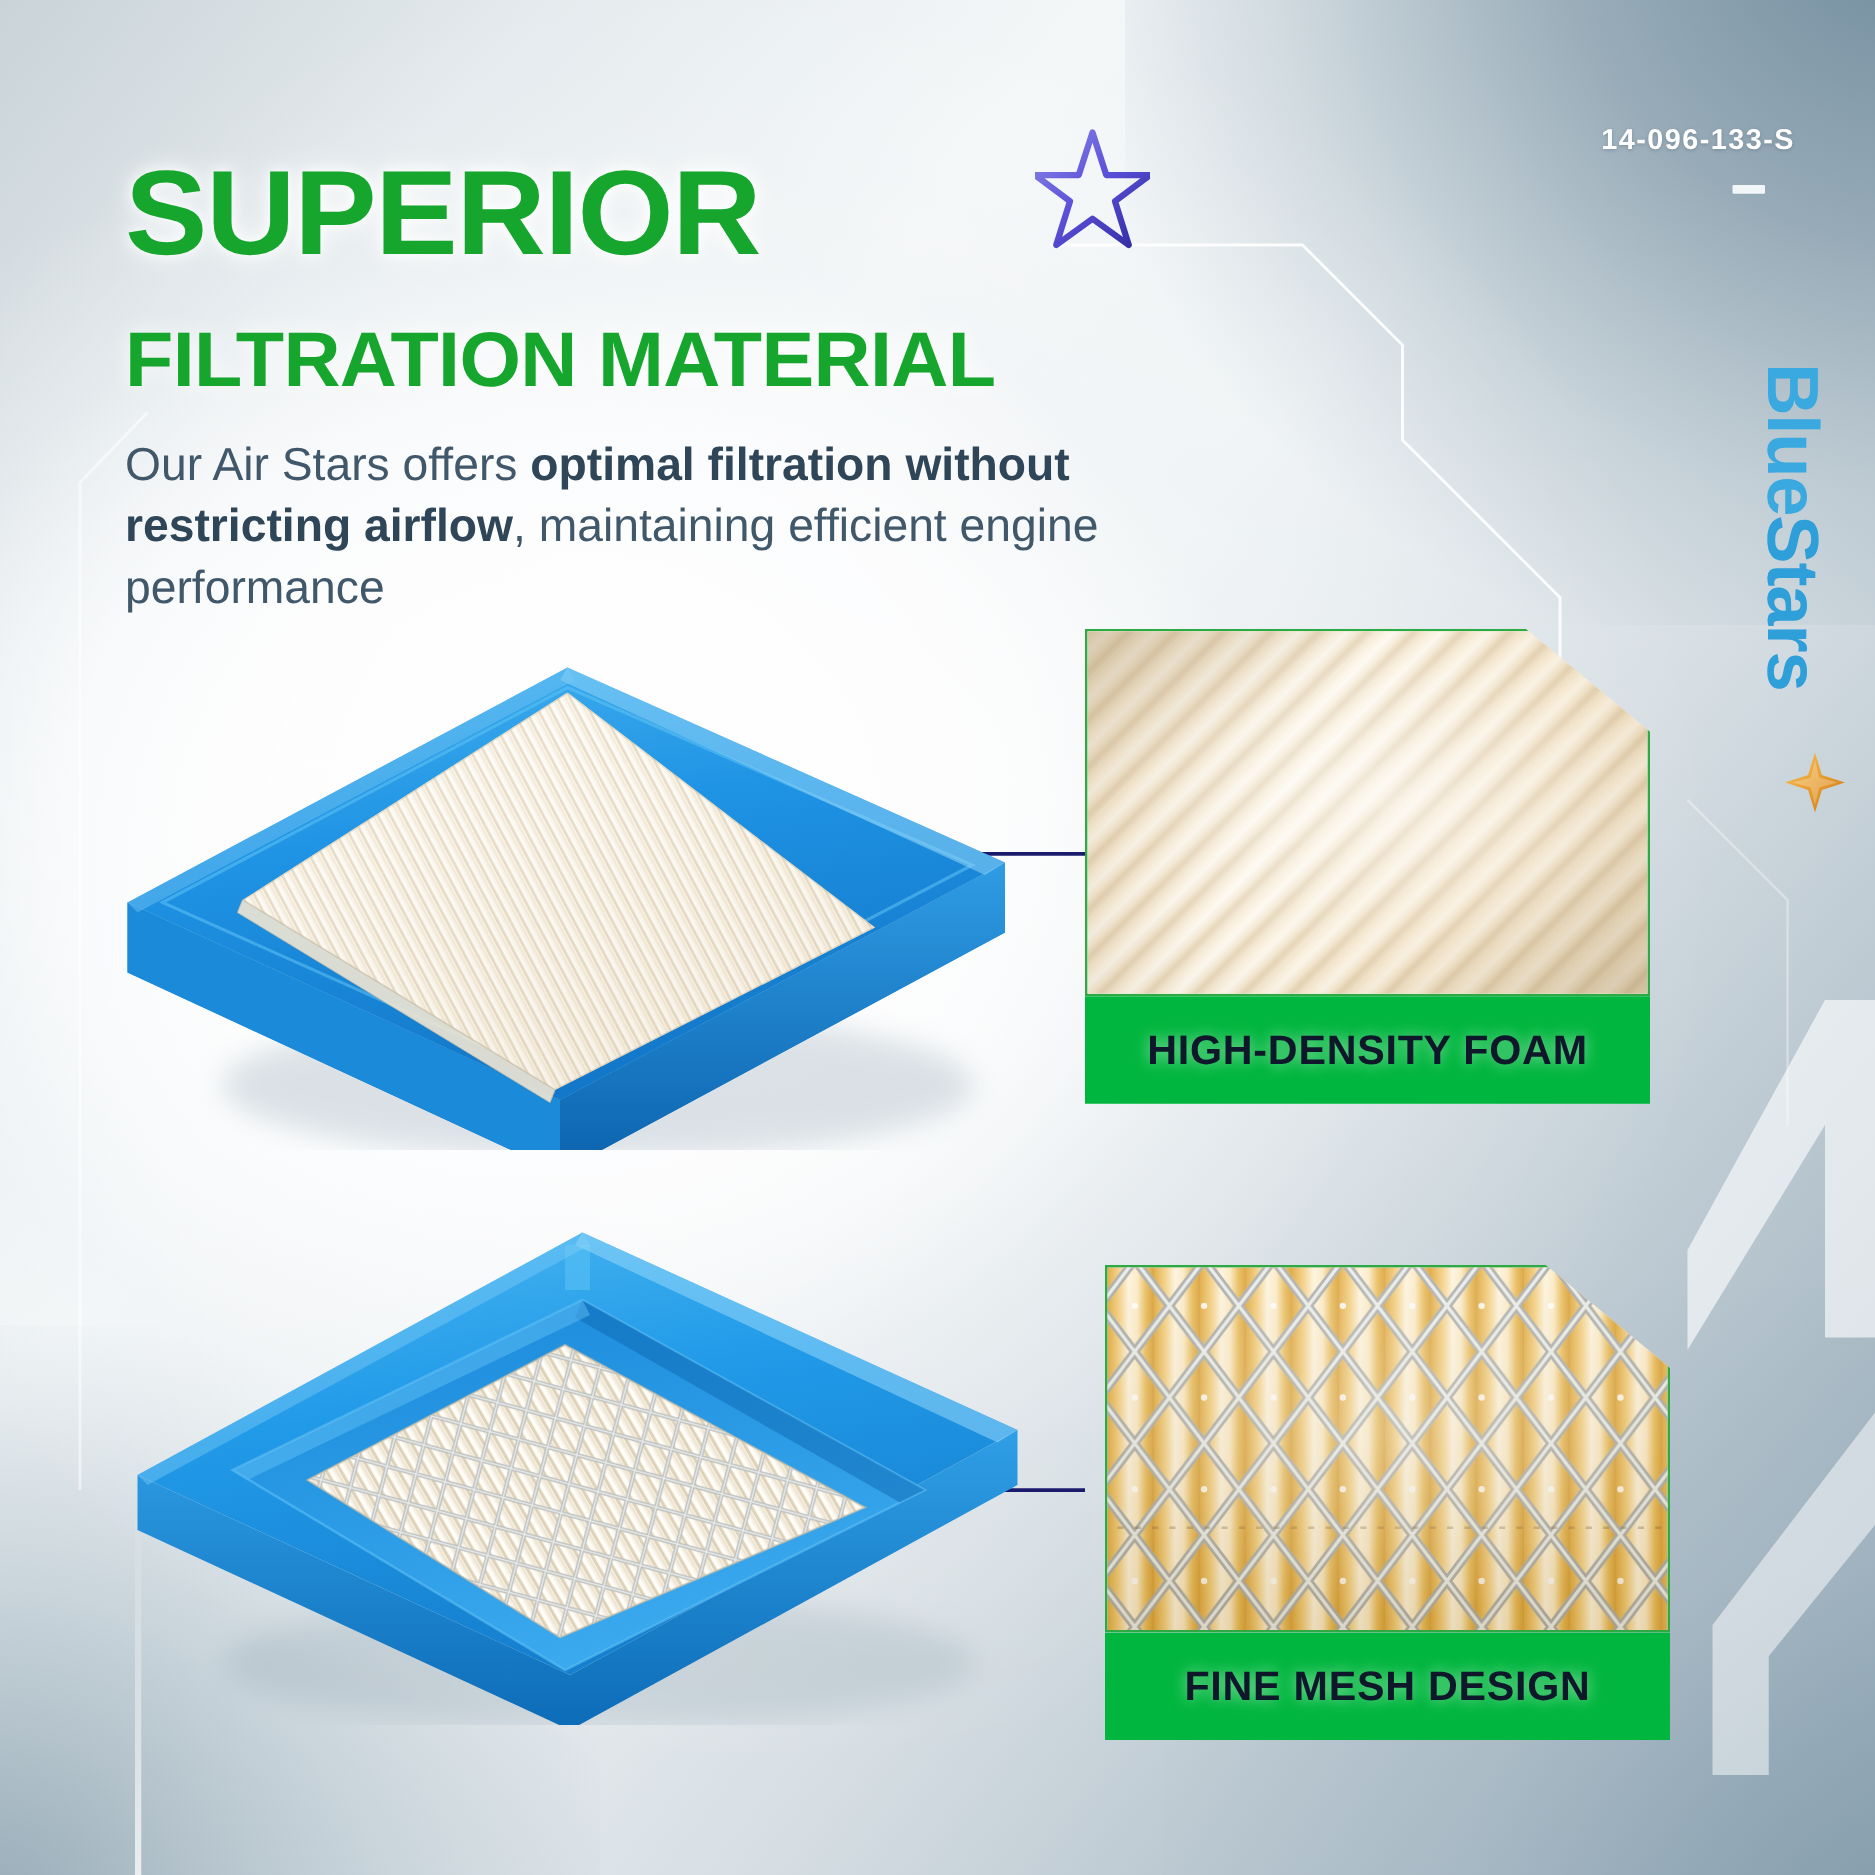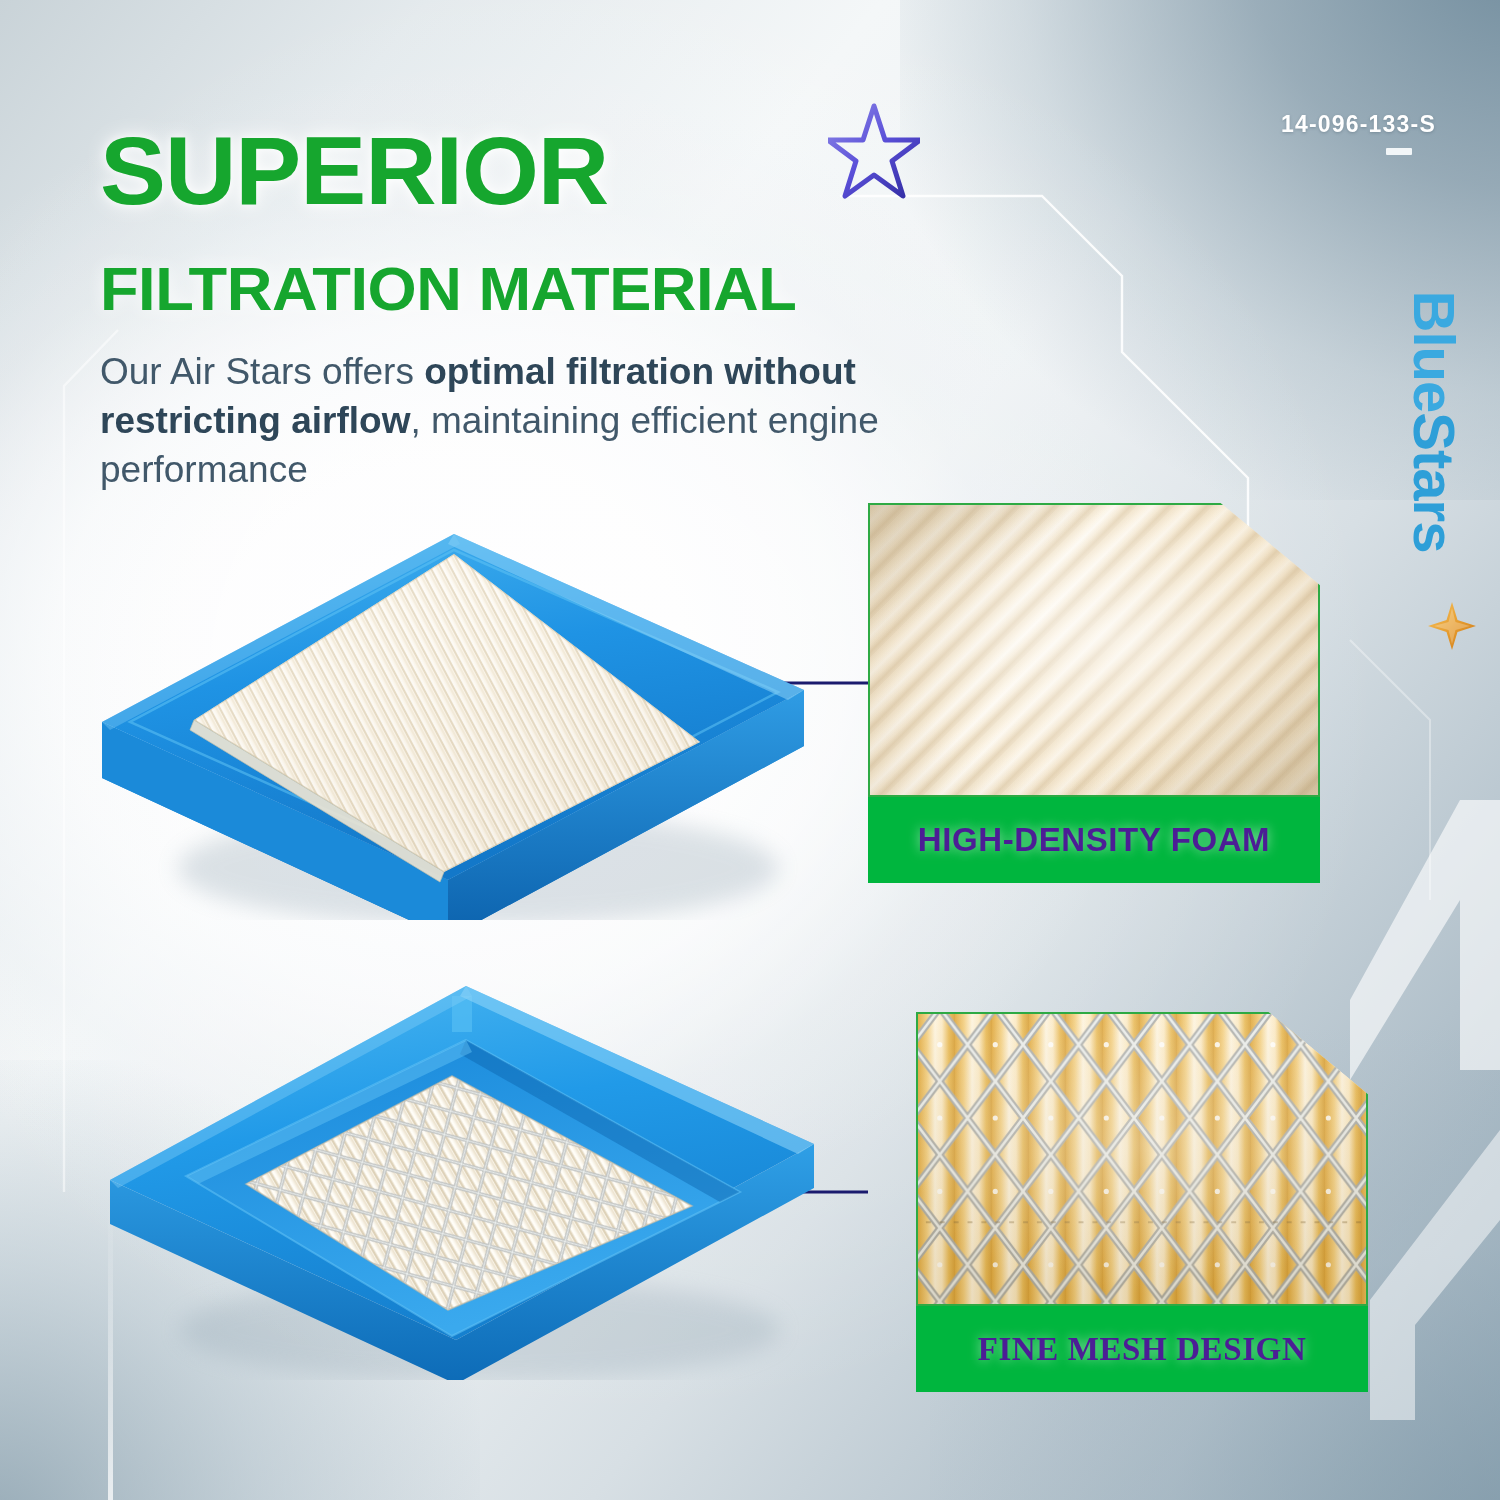--- a/index.html
+++ b/index.html
@@ -76,21 +76,21 @@
   .body-copy {
     position:absolute; left:100px; top:348px; width:820px;
     font-size:37px; line-height:1.32;
     color:#41586a;
     font-weight:normal;
   }
   .body-copy b { color:#2e4658; font-weight:bold; }
 
   
   .sku {
-    position:absolute; right:64px; top:111px;
+    position:absolute; right:64px; top:98px;
     font-size:23px; font-weight:bold; letter-spacing:1.2px;
     color:#ffffff;
     text-shadow:0 1px 3px rgba(60,80,95,0.35);
   }
   .sku-dash {
     position:absolute; right:88px; top:148px;
     width:26px; height:7px; background:#f2f6f8; border-radius:1px;
   }
 
   
@@ -152,21 +152,21 @@
     position:absolute; inset:0;
     background:
       radial-gradient(ellipse 420px 250px at 50% 45%, rgba(255,255,255,0.28) 0%, rgba(255,255,255,0) 60%),
       linear-gradient(180deg, rgba(255,255,255,0.10) 0%, rgba(150,116,48,0.18) 100%);
   }
 
   .label-bar {
     width:452px; height:86px;
     background:#00b63e;
     display:flex; align-items:center; justify-content:center;
-    color:#4c1d95;
+    color:#0f172a;
     font-size:33px; font-weight:bold; letter-spacing:0.6px;
     text-shadow:0 0 12px rgba(255,255,255,0.55);
   }
 
   
   .product { position:absolute; }
   .leader-svg { position:absolute; inset:0; width:1500px; height:1500px; pointer-events:none; }
 </style>
 </head>
 <body>
@@ -360,21 +360,21 @@
   </svg>
 
   <div class="callout" style="left:868px; top:503px;">
     <div class="swatch">
       <div class="swatch-inner tex-foam"></div>
       <div class="tex-foam-shade"></div>
     </div>
     <div class="label-bar">HIGH-DENSITY FOAM</div>
   </div>
 
-  <div class="callout" style="left:916px; top:1012px;font-family:Liberation Serif, serif;">
+  <div class="callout" style="left:884px; top:1012px;">
     <div class="swatch">
       <div class="tex-mesh-base"></div>
       <svg class="tex-mesh-grid" viewBox="0 0 464 306" preserveAspectRatio="none">
         <defs>
           <pattern id="diamondMesh" width="56" height="74" patternUnits="userSpaceOnUse">
             <path d="M28 0 L56 37 L28 74 L0 37 Z" fill="none" stroke="#a9aba8" stroke-width="7"></path>
             <path d="M28 0 L56 37 L28 74 L0 37 Z" fill="none" stroke="#e9ecea" stroke-width="2.6"></path>
             <circle cx="28" cy="37" r="0" fill="none"></circle>
           </pattern>
         </defs>

